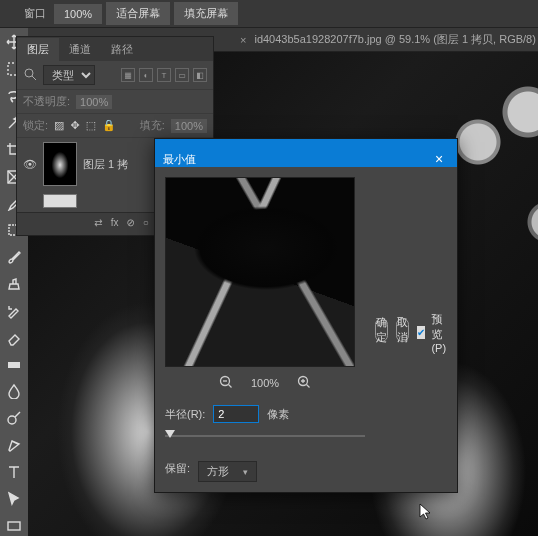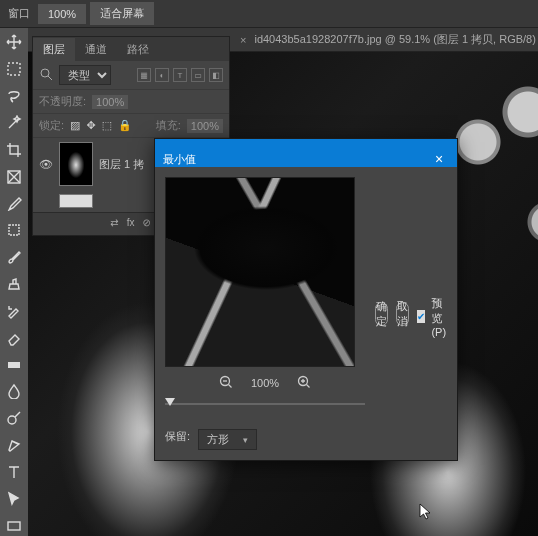--- a/index.html
+++ b/index.html
@@ -1,36 +1,36 @@
 <!DOCTYPE html>
 <html><head>
 <meta charset="utf-8">
 <style>
 *{margin:0;padding:0;box-sizing:border-box;font-family:"Microsoft YaHei",sans-serif;font-size:11px;-webkit-user-select:none;user-select:none}
 body{width:538px;height:536px;background:#2a2a2a;overflow:hidden;position:relative;color:#ccc}
-.topbar{height:28px;background:#383838;display:flex;align-items:center;gap:4px;padding:0 4px;border-bottom:1px solid #222}
+.topbar{height:28px;background:#383838;display:flex;align-items:center;gap:4px;padding:0 20px;border-bottom:1px solid #222}
 .topbar .btn{background:#535353;color:#ddd;padding:4px 10px;border:none;cursor:pointer}
 .topbar .partial{color:#bbb;padding:0 4px}
 .doc-tab-row{height:24px;background:#383838;display:flex;align-items:center;padding-left:240px;color:#aaa;gap:8px;border-bottom:1px solid #222}
 .doc-tab-row .x{color:#999}
 .doc-tab-row .title{white-space:nowrap;overflow:hidden}
 .canvas{position:absolute;left:28px;top:52px;right:0;bottom:0;background:#1a1a1a;overflow:hidden}
 .canvas .art{position:absolute;inset:0;background:
  radial-gradient(circle at 450px 90px,#c8c8c8 0 18px,#888 19px 22px,transparent 23px),
  radial-gradient(circle at 500px 60px,#ccc 0 20px,#777 21px 25px,transparent 26px),
  radial-gradient(circle at 520px 170px,#bbb 0 16px,#666 17px 20px,transparent 21px),
  radial-gradient(ellipse 140px 200px at 120px 380px,#d8d8d8 0%,#222 55%,transparent 65%),
  radial-gradient(ellipse 120px 170px at 420px 420px,#cfcfcf 0%,#222 55%,transparent 65%),
  linear-gradient(135deg,#0a0a0a 0%,#1b1b1b 40%,#0a0a0a 100%)}
 .toolbar{position:absolute;left:0;top:28px;width:28px;bottom:0;background:#535353;display:flex;flex-direction:column;align-items:center;padding-top:4px;gap:6px}
 .toolbar .tool{width:22px;height:22px;display:flex;align-items:center;justify-content:center;color:#ddd;cursor:pointer}
 .toolbar .tool svg{width:16px;height:16px;stroke:#ddd;fill:none;stroke-width:1.4}
 .toolbar .tool.fill svg{fill:#ddd;stroke:none}
 
-.panel{position:absolute;left:32px;top:36px;width:198px;background:#444;border:1px solid #222;z-index:5}
+.panel{position:absolute;left:16px;top:36px;width:198px;background:#444;border:1px solid #222;z-index:5}
 .panel-tabs{display:flex;background:#383838;height:24px;align-items:flex-end}
 .panel-tabs .tab{padding:4px 10px;color:#aaa;cursor:pointer}
 .panel-tabs .tab.active{background:#444;color:#ddd}
 .panel-row{display:flex;align-items:center;gap:6px;padding:4px 6px;border-bottom:1px solid #3a3a3a}
 .panel-row .search{width:14px;height:14px}
 .panel-row select,.panel-row input{background:#3a3a3a;border:1px solid #2a2a2a;color:#ccc;padding:2px 4px;height:20px}
 .panel-row .mini-icons{display:flex;gap:4px;margin-left:auto;color:#999}
 .panel-row .mini-icons span{width:14px;height:14px;border:1px solid #666;display:flex;align-items:center;justify-content:center;font-size:8px}
 .panel-row .label{color:#888}
 .panel-row .pct{background:#555;padding:1px 4px;color:#999}
@@ -71,20 +71,21 @@
 .cursor{position:absolute;left:418px;top:502px;z-index:50;pointer-events:none}
 .cursor svg{width:18px;height:18px}
 </style>
 </head>
 <body>
 
 <div class="topbar">
   <span class="partial">窗口</span>
   <button class="btn">100%</button>
   <button class="btn">适合屏幕</button>
+  <button class="btn">填充屏幕</button>
 </div>
 
 <div class="doc-tab-row">
   <span class="x">×</span>
   <span class="title">id4043b5a1928207f7b.jpg @ 59.1% (图层 1 拷贝, RGB/8)</span>
 </div>
 
 <div class="canvas">
   <div class="art"></div>
 </div>
@@ -258,20 +259,25 @@
               <path d="M4 6h4" stroke="#ccc" stroke-width="1.3"></path>
               <path d="M9.5 9.5l3 3" stroke="#ccc" stroke-width="1.3"></path>
             </svg></span>
         <span>100%</span>
         <span class="z"><svg width="14" height="14" viewBox="0 0 14 14">
               <circle cx="6" cy="6" r="4.5" fill="none" stroke="#ccc" stroke-width="1.3"></circle>
               <path d="M4 6h4M6 4v4" stroke="#ccc" stroke-width="1.3"></path>
               <path d="M9.5 9.5l3 3" stroke="#ccc" stroke-width="1.3"></path>
             </svg></span>
       </div>
+      <div class="radius-row">
+        <span>半径(R):</span>
+        <input value="2" style="">
+        <span>像素</span>
+      </div>
       <div class="slider">
         <div class="track"></div>
         <div class="knob"></div>
       </div>
       <div class="keep-row">
         <span>保留:</span>
         <div class="sel">
           <span>方形</span>
           <span class="chev">▾</span>
         </div>

